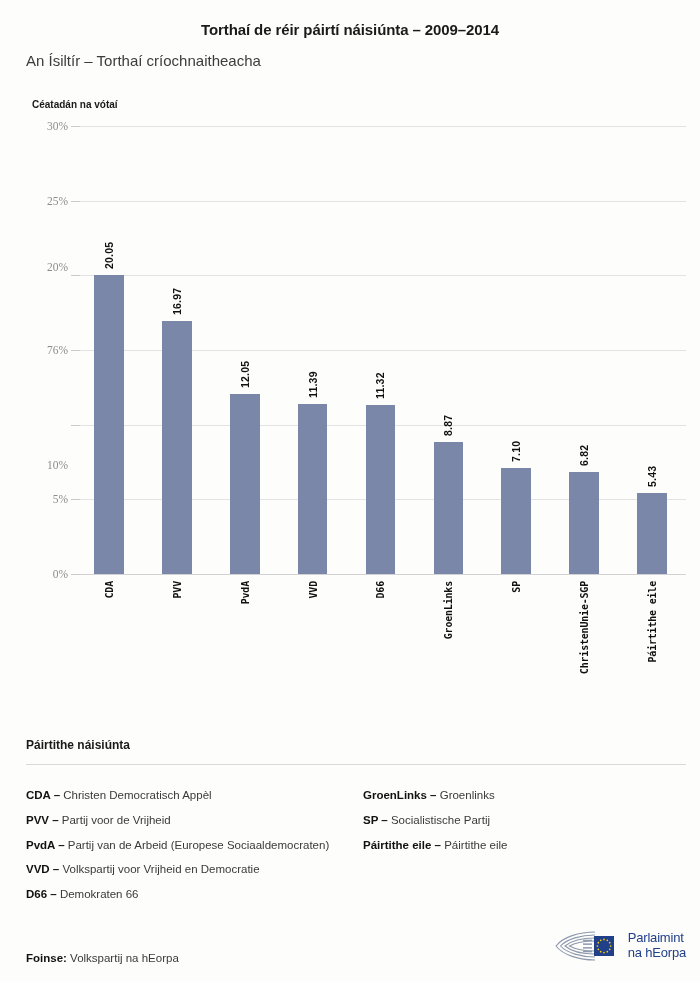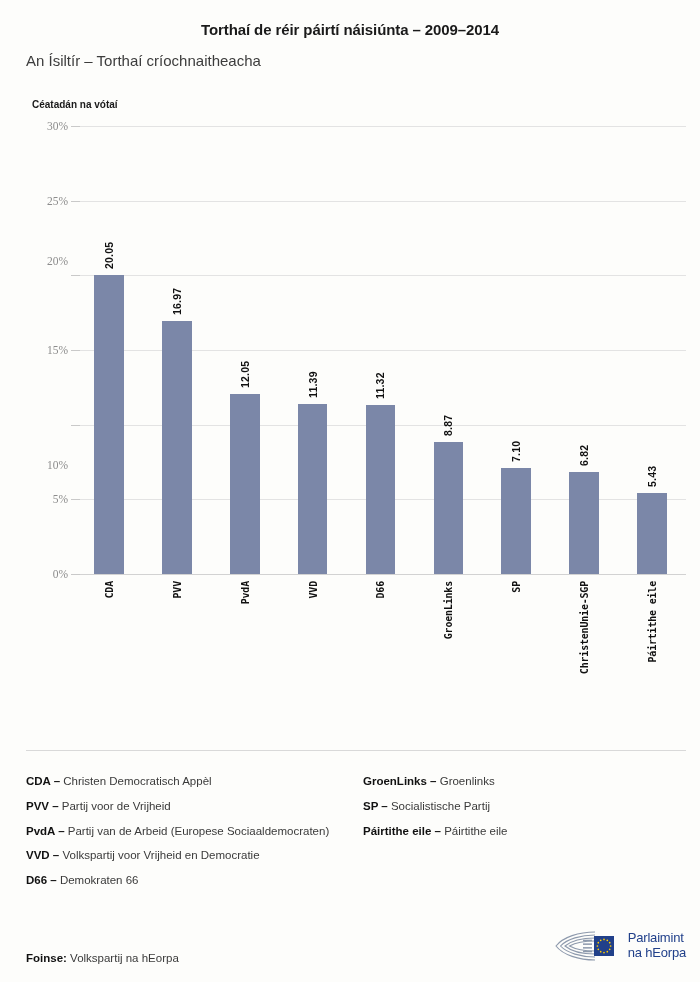--- a/index.html
+++ b/index.html
@@ -204,24 +204,24 @@
       <div class="tickmark" style="top: 448px;"></div>
       <div class="ytick" style="top: 448px;">0%</div>
       <div class="gridline" style="top: 373.333px;"></div>
       <div class="tickmark" style="top: 373.333px;"></div>
       <div class="ytick" style="top: 373.333px;">5%</div>
       <div class="gridline" style="top: 298.667px;"></div>
       <div class="tickmark" style="top: 298.667px;"></div>
       <div class="ytick" style="top: 298.667px; margin-top: 40px;">10%</div>
       <div class="gridline" style="top: 224px;"></div>
       <div class="tickmark" style="top: 224px;"></div>
-      <div class="ytick" style="top: 224px;">15%</div>
+      <div class="ytick" style="top: 224px;">76%</div>
       <div class="gridline" style="top: 149.333px;"></div>
       <div class="tickmark" style="top: 149.333px;"></div>
-      <div class="ytick" style="top: 135px;">20%</div>
+      <div class="ytick" style="top: 141px;">20%</div>
       <div class="gridline" style="top: 74.6667px;"></div>
       <div class="tickmark" style="top: 74.6667px;"></div>
       <div class="ytick" style="top: 74.6667px;">25%</div>
       <div class="gridline" style="top: 0px;"></div>
       <div class="tickmark" style="top: 0px;"></div>
       <div class="ytick" style="top: 0px;">30%</div>
     </div>
   <div class="bars-layer" id="bars-layer">
       <div class="bar-slot" style="left: 0%; width: 11.1111%;">
         <div class="bar" style="height: 299.413px; left: 28.175%; right: 28.175%; background: rgb(123, 135, 168);"></div>
@@ -265,20 +265,21 @@
       </div>
       <div class="bar-slot" style="left: 88.8889%; width: 11.1111%;">
         <div class="bar" style="height: 81.088px; left: 28.175%; right: 28.175%; background: rgb(123, 135, 168);"></div>
         <div class="bar-value" style="bottom: 87.088px;">5.43</div>
         <div class="cat-label">Páirtithe eile</div>
       </div>
     </div>
 </div>
 
 <div class="legend">
+  <div class="legend-heading">Páirtithe náisiúnta</div>
   <div class="legend-rule"></div>
   <div class="legend-cols">
     <div class="legend-col" id="legend-left">
         <div class="legend-item"><b>CDA –</b><span> Christen Democratisch Appèl</span></div>
         <div class="legend-item"><b>PVV –</b><span> Partij voor de Vrijheid</span></div>
         <div class="legend-item"><b>PvdA –</b><span> Partij van de Arbeid (Europese Sociaaldemocraten)</span></div>
         <div class="legend-item"><b>VVD –</b><span> Volkspartij voor Vrijheid en Democratie</span></div>
         <div class="legend-item"><b>D66 –</b><span> Demokraten 66</span></div>
       </div>
     <div class="legend-col" id="legend-right">

